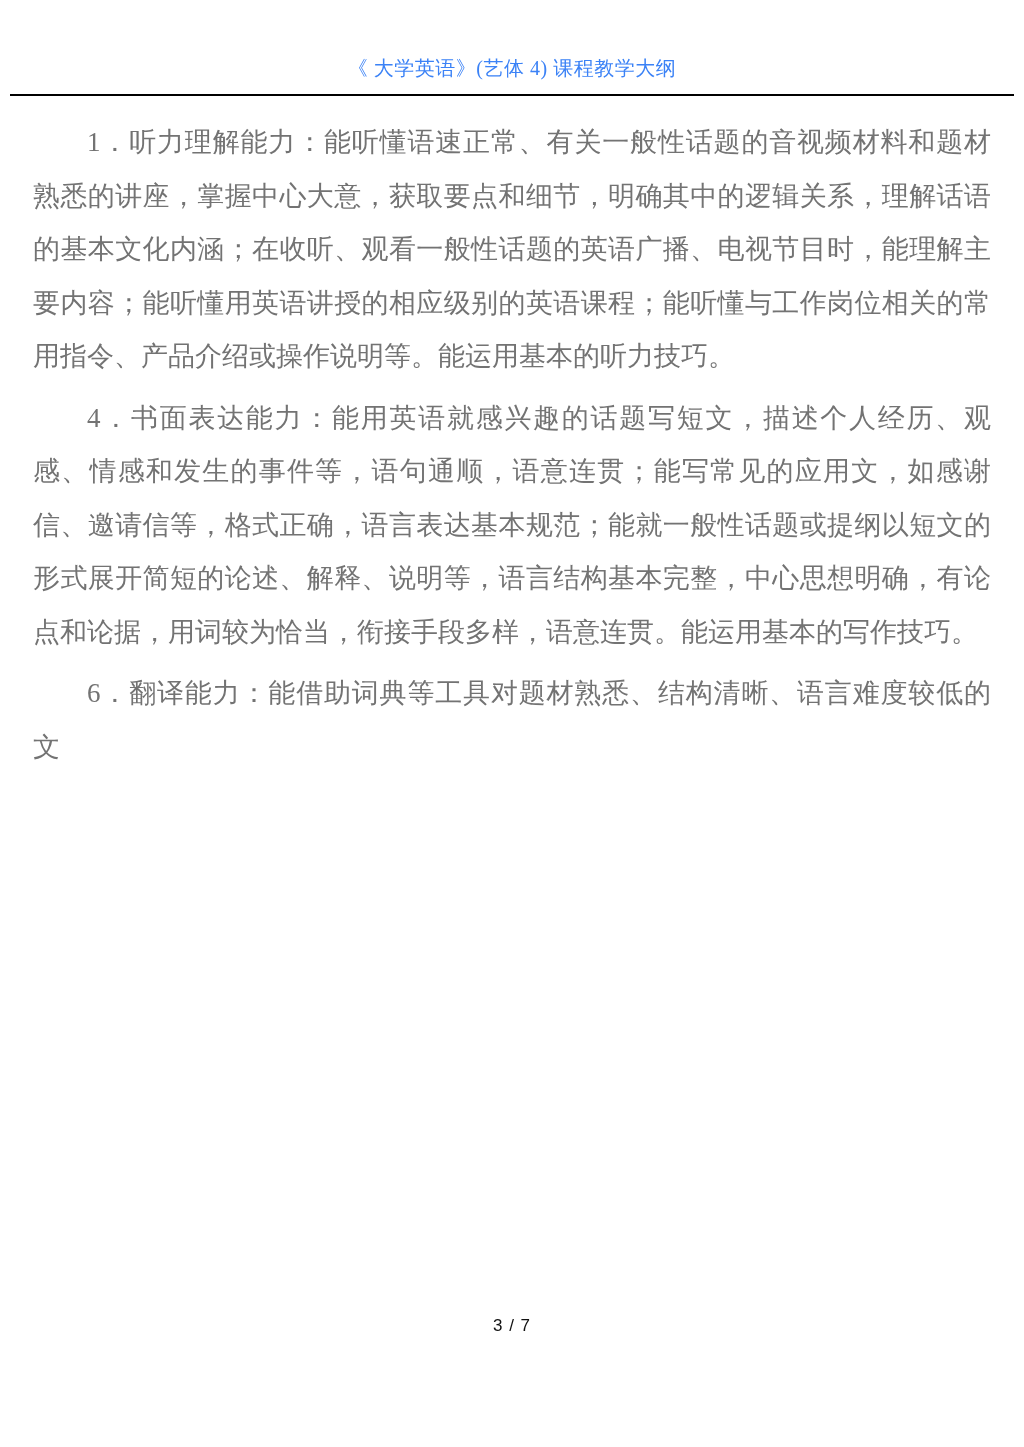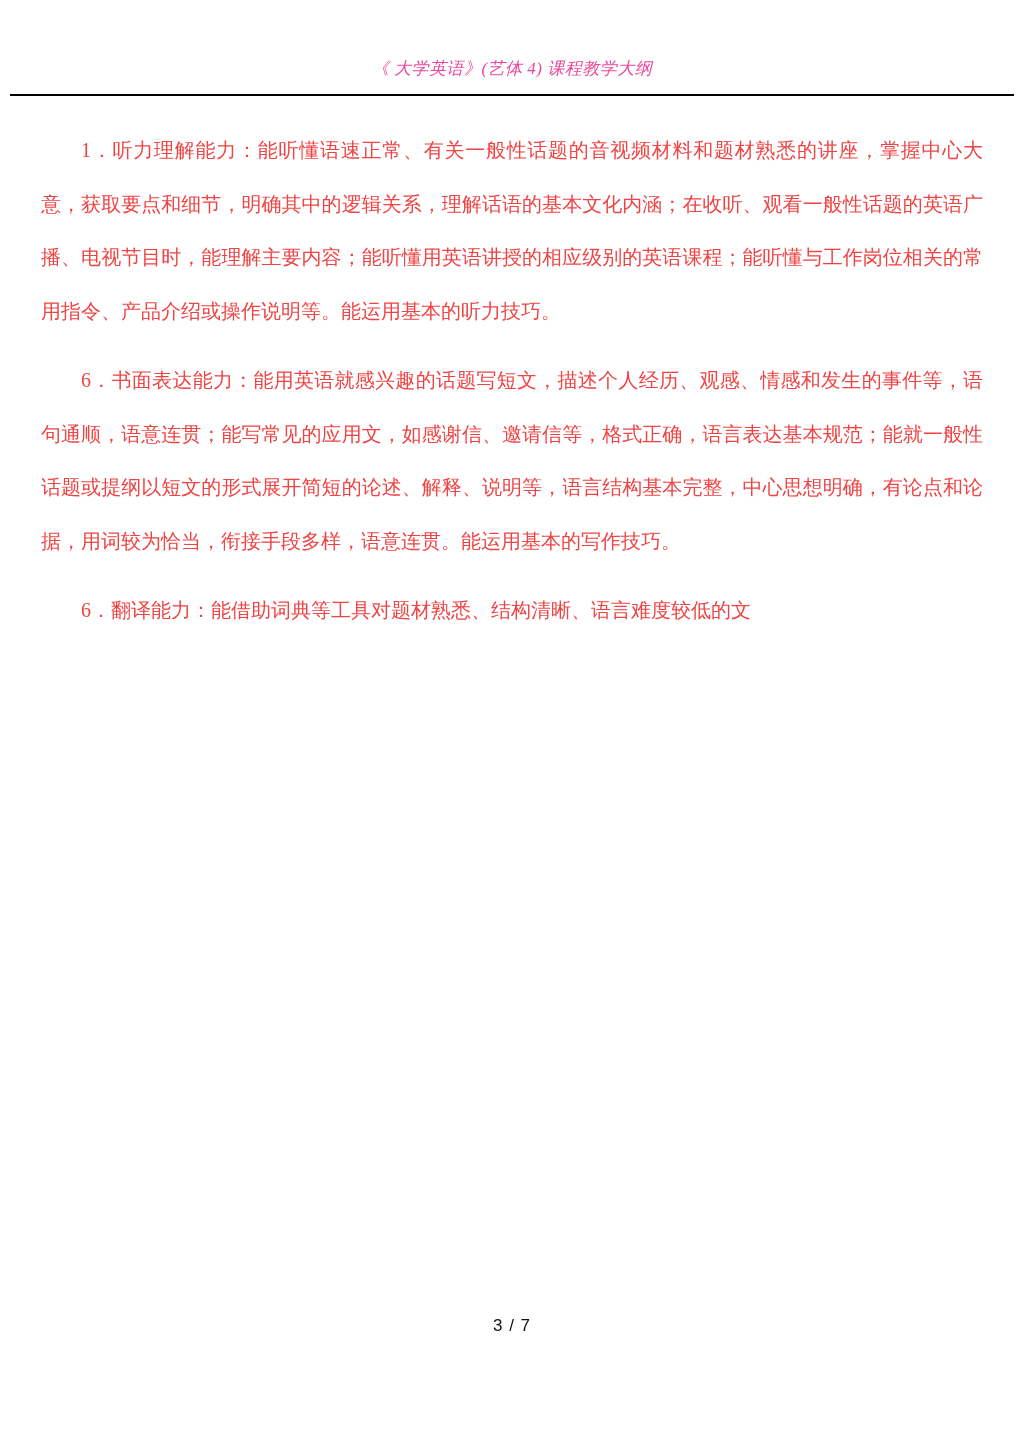--- a/index.html
+++ b/index.html
@@ -14,42 +14,41 @@
     background: #ffffff;
     overflow: hidden;
     font-family: "Liberation Serif", "DejaVu Serif", serif;
     color: #1a1a1a;
   }
   .header {
     padding-top: 57px;
     text-align: center;
   }
   .header-title {
-    font-size: 17px;
+    font-size: 20px;
     line-height: 23px;
     letter-spacing: 0.5px;
-    color: #ec4899;
-    font-style: italic;
+    color: #3b82f6;
   }
   .header-rule {
     height: 2px;
     background: #000000;
     margin: 14px 10px 0 10px;
   }
   .content {
     padding: 12px 25px 0 25px;
   }
   .para {
-    margin: 16px;
-    font-size: 20px;
+    margin: 8px;
+    font-size: 27px;
     line-height: 53.5px;
     text-align: justify;
     text-indent: 2em;
     word-break: break-all;
-    color: #ef4444;
+    color: #737373;
   }
   .footer {
     position: absolute;
     top: 1316px;
     left: 0;
     width: 100%;
     text-align: center;
     font-family: "Liberation Sans", "DejaVu Sans", sans-serif;
     font-size: 17px;
     line-height: 20px;
@@ -63,21 +62,21 @@
 <div class="page">
 
   <div class="header">
     <div class="header-title">《 大学英语》(艺体 4) 课程教学大纲</div>
   </div>
 
   <div class="header-rule"></div>
 
   <div class="content">
     <p class="para">1．听力理解能力：能听懂语速正常、有关一般性话题的音视频材料和题材熟悉的讲座，掌握中心大意，获取要点和细节，明确其中的逻辑关系，理解话语的基本文化内涵；在收听、观看一般性话题的英语广播、电视节目时，能理解主要内容；能听懂用英语讲授的相应级别的英语课程；能听懂与工作岗位相关的常用指令、产品介绍或操作说明等。能运用基本的听力技巧。</p>
-    <p class="para">6．书面表达能力：能用英语就感兴趣的话题写短文，描述个人经历、观感、情感和发生的事件等，语句通顺，语意连贯；能写常见的应用文，如感谢信、邀请信等，格式正确，语言表达基本规范；能就一般性话题或提纲以短文的形式展开简短的论述、解释、说明等，语言结构基本完整，中心思想明确，有论点和论据，用词较为恰当，衔接手段多样，语意连贯。能运用基本的写作技巧。</p>
+    <p class="para">4．书面表达能力：能用英语就感兴趣的话题写短文，描述个人经历、观感、情感和发生的事件等，语句通顺，语意连贯；能写常见的应用文，如感谢信、邀请信等，格式正确，语言表达基本规范；能就一般性话题或提纲以短文的形式展开简短的论述、解释、说明等，语言结构基本完整，中心思想明确，有论点和论据，用词较为恰当，衔接手段多样，语意连贯。能运用基本的写作技巧。</p>
     <p class="para">6．翻译能力：能借助词典等工具对题材熟悉、结构清晰、语言难度较低的文</p>
   </div>
 
   <div class="footer">
     <span>3 / 7</span>
   </div>
 
 </div>
 
 </body></html>

